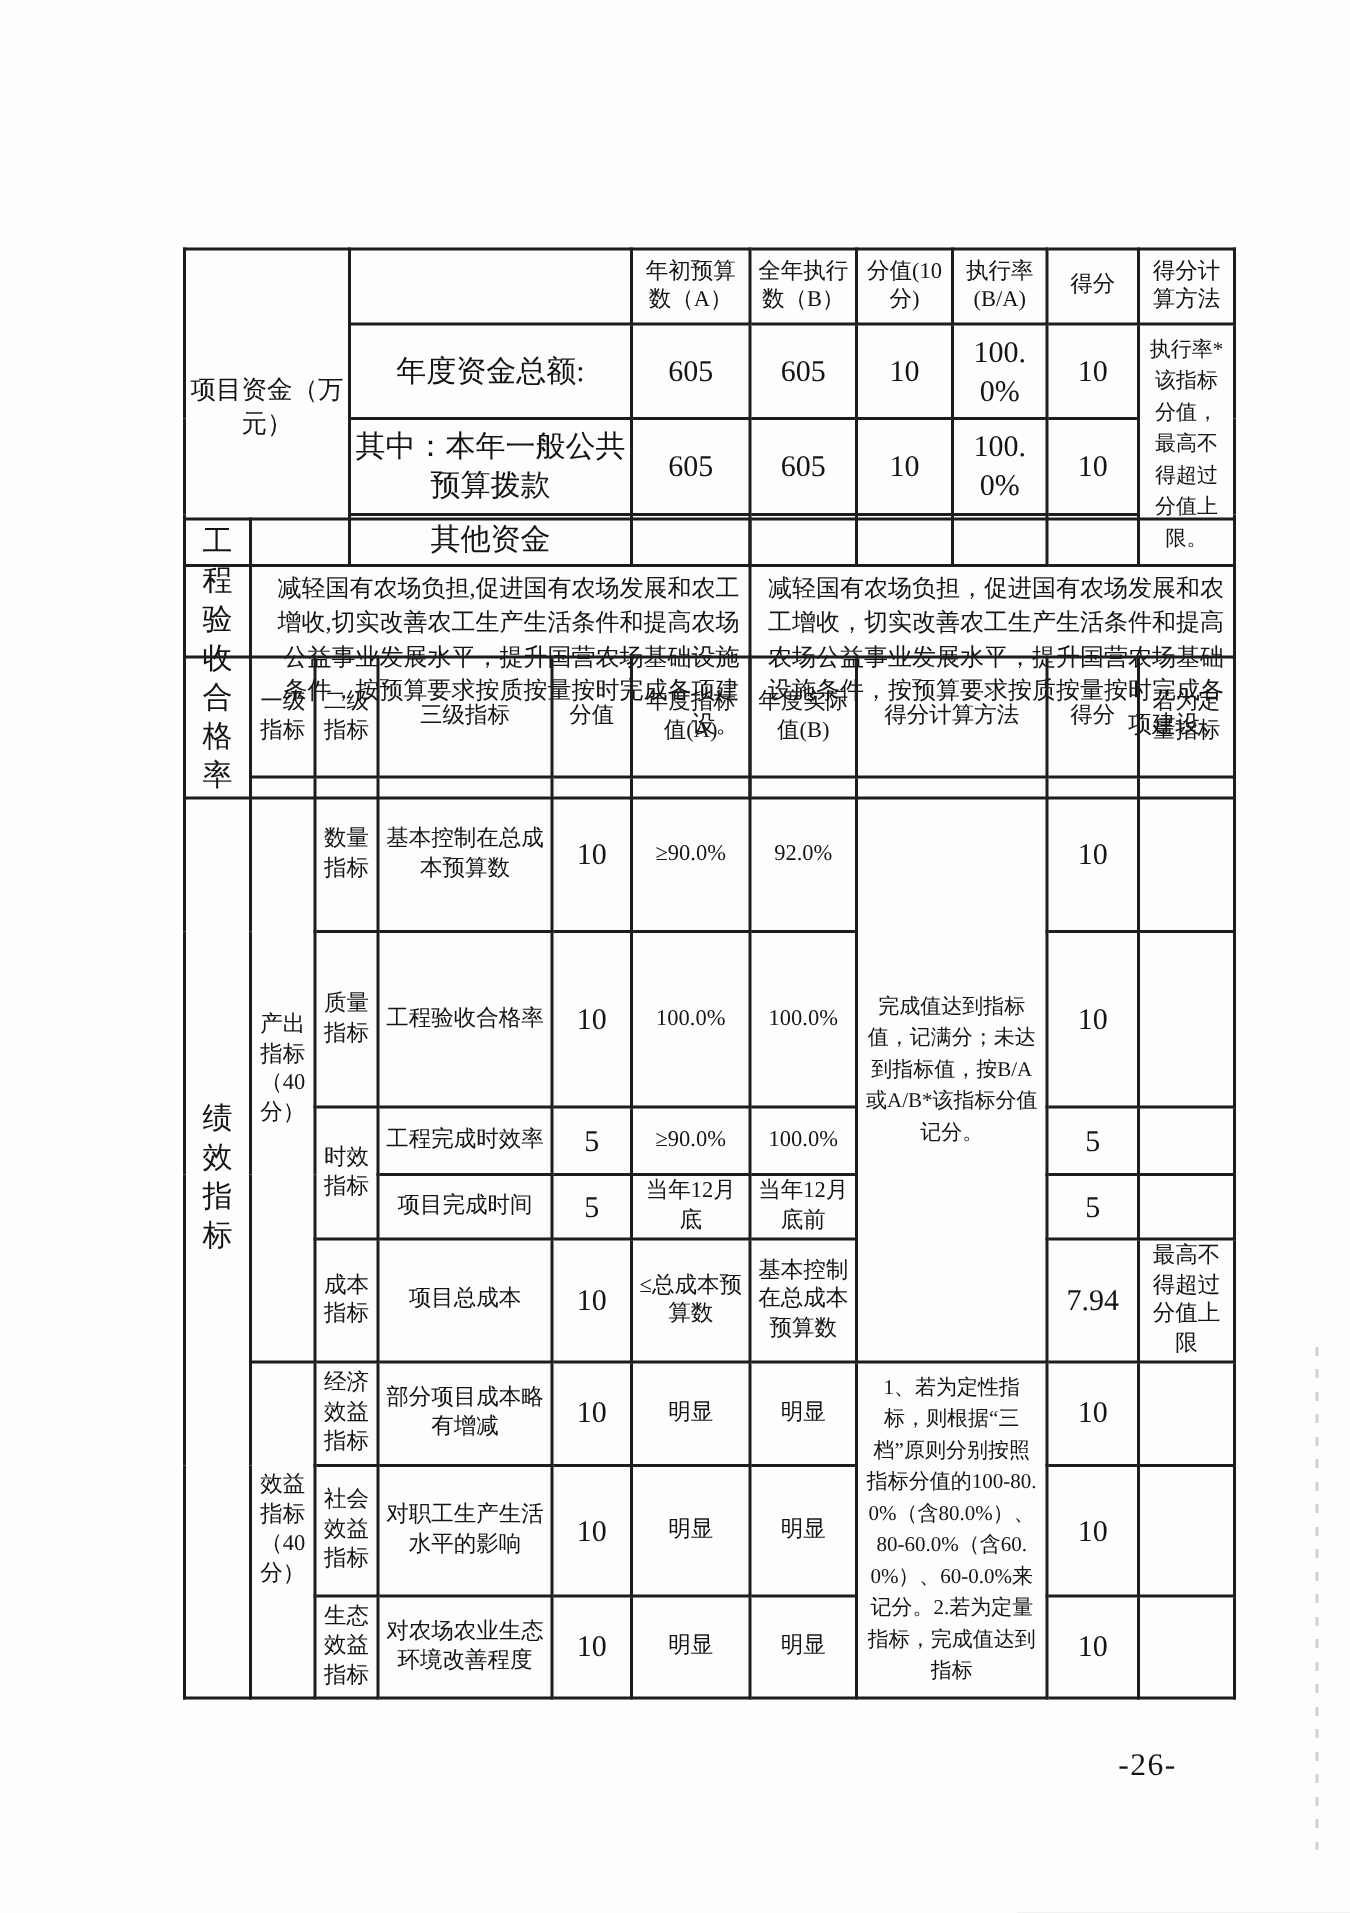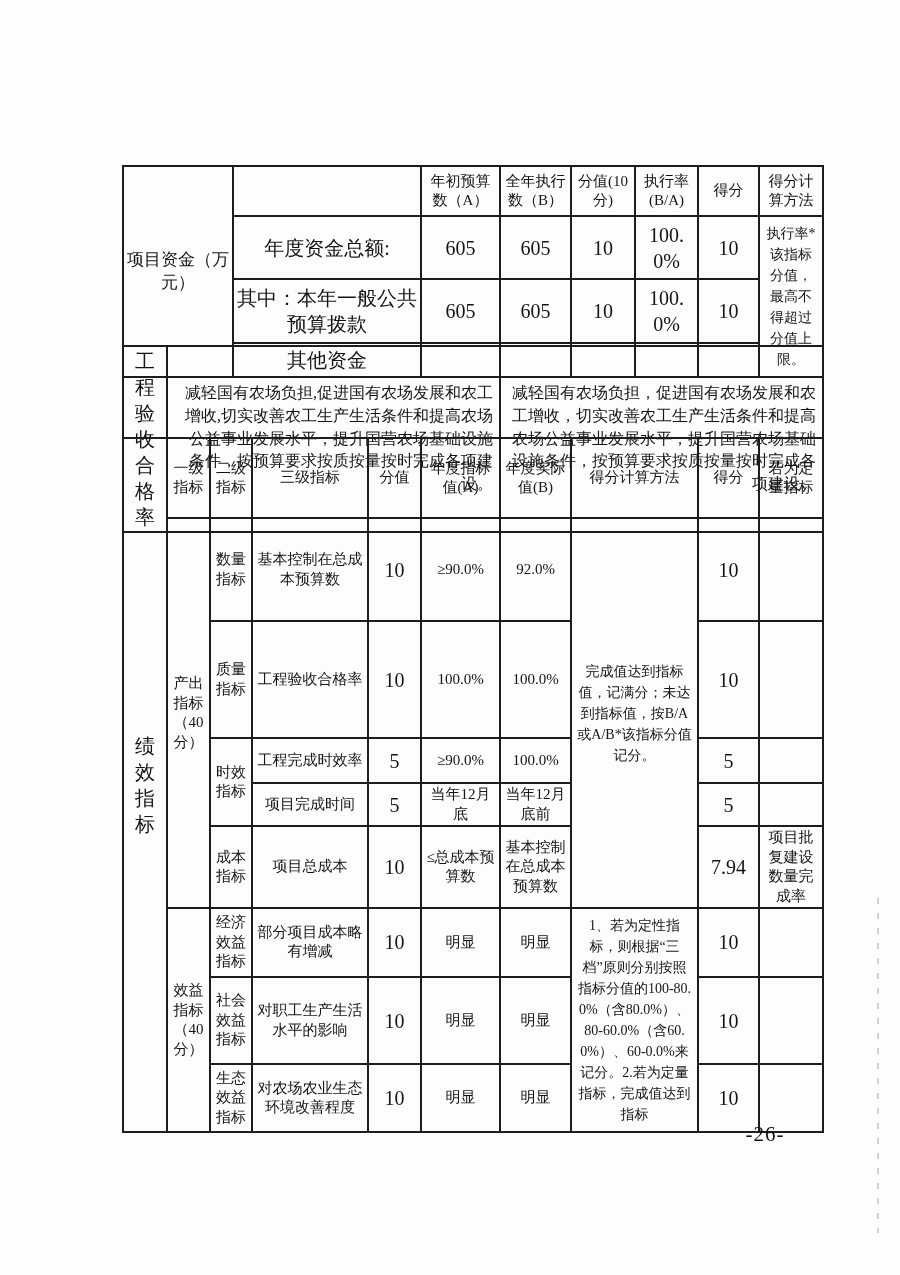--- a/index.html
+++ b/index.html
@@ -22,21 +22,21 @@
   .fs16{font-size:20px;}
   .fs17{font-size:17px;}
   .method-cell{font-size:14px;line-height:1.5;padding:6px 4px;}
   .goal-text{font-size:16px;line-height:1.42;padding:3px 6px;text-align:right;}
   .h50{height:50px}.h45{height:45px}.h57{height:57px}.h28{height:28px}
   .h92{height:92px}
   .h80{height:80px}.h103{height:103px}.h117{height:117px}
   .h45b{height:45px}.h40{height:40px}.h75{height:75px}
   .h66{height:66px}.h84{height:84px}.h65{height:65px}
   #page-number{
-    position:absolute;left:720px;top:1122px;width:90px;
+    position:absolute;left:720px;top:1164px;width:90px;
     text-align:center;font-size:21px;letter-spacing:1px;
   }
   #scan-artifact{
     position:absolute;left:877px;top:898px;width:2px;height:335px;
     background:repeating-linear-gradient(to bottom,#9a9a9a 0 6px,transparent 6px 15px);
     opacity:.45;
   }
 </style>
 </head>
 <body>
@@ -171,21 +171,21 @@
       <td class="fs16">5</td>
       <td></td>
     </tr>
     <tr class="h75">
       <td>成本指标</td>
       <td>项目总成本</td>
       <td class="fs16">10</td>
       <td>≤总成本预算数</td>
       <td>基本控制在总成本预算数</td>
       <td class="fs16">7.94</td>
-      <td>项目批复建设数量完成率</td>
+      <td>最高不得超过分值上限</td>
     </tr>
     <tr class="h66">
       <td rowspan="3">效益指标（40分）</td>
       <td>经济效益指标</td>
       <td>部分项目成本略有增减</td>
       <td class="fs16">10</td>
       <td>明显</td>
       <td>明显</td>
       <td rowspan="3" class="method-cell">1、若为定性指标，则根据“三档”原则分别按照指标分值的100-80.0%（含80.0%）、80-60.0%（含60.0%）、60-0.0%来记分。2.若为定量指标，完成值达到指标</td>
       <td class="fs16">10</td>

